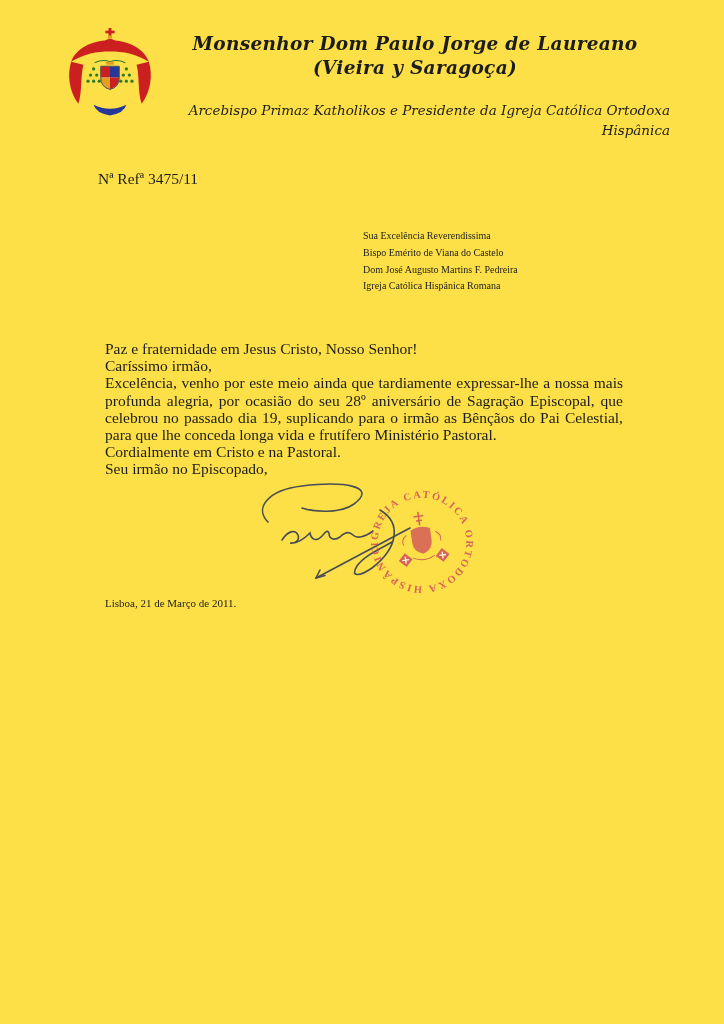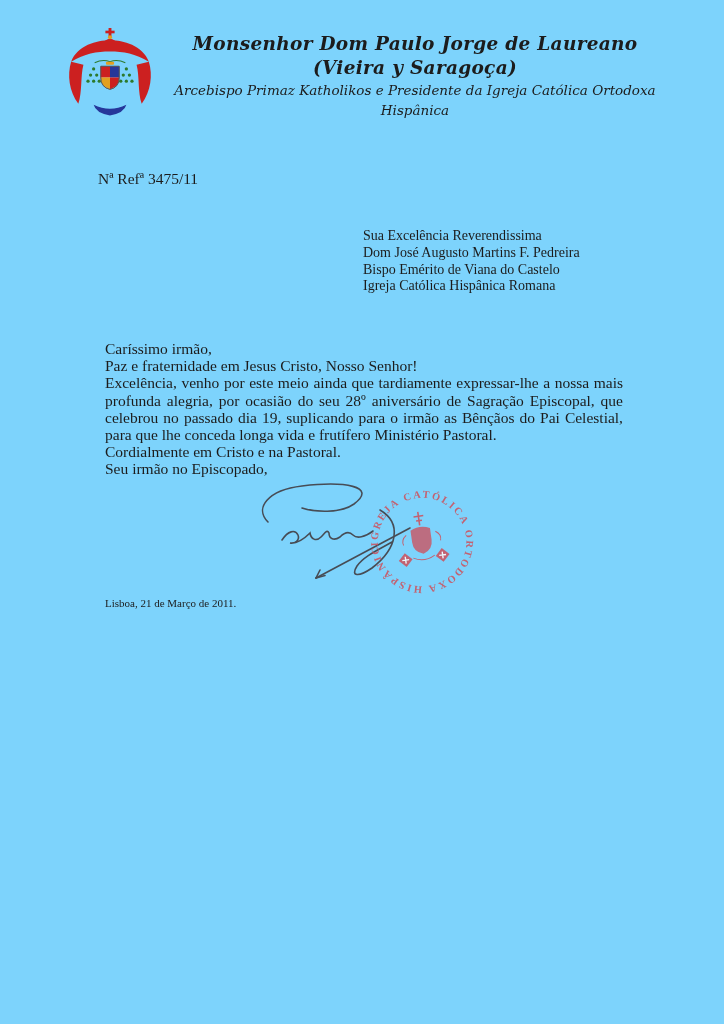--- a/index.html
+++ b/index.html
@@ -10,43 +10,43 @@
     --crest-blue:#26379a;
     --crest-green:#2d7a2d;
     --text:#1c1c1c;
   }
   *{margin:0;padding:0;box-sizing:border-box;}
   html,body{background:#fff;}
   .page{
     position:relative;
     width:724px;height:1024px;
     margin:0 auto;
-    background:#7dd3fc;
+    background:#fde047;
     font-family:"Liberation Serif", serif;
     color:var(--text);
     overflow:hidden;
   }
   
   .letterhead{position:absolute;left:0;top:26px;width:724px;height:96px;}
   .crest{position:absolute;left:64px;top:2px;width:92px;height:92px;}
   .titles{position:absolute;left:160px;top:6px;width:510px;text-align:center;}
   .title-line{
     font-family:"DejaVu Serif", serif;
     font-style:italic;font-weight:bold;
     font-size:18.5px;line-height:24px;
     letter-spacing:.3px;
   }
   .subtitle{
     font-family:"DejaVu Serif", serif;
     font-style:italic;font-weight:normal;
-    font-size:13.5px;line-height:20px;margin-top:0;
+    font-size:13.5px;line-height:20px;margin-top:20px;text-align:right;
   }
   
   .ref{position:absolute;left:98px;top:170px;font-size:15.5px;}
-  .recipient{position:absolute;left:363px;top:228px;font-size:14px;line-height:16.8px;}
+  .recipient{position:absolute;left:363px;top:228px;font-size:10px;line-height:16.8px;}
   .letter-body{position:absolute;left:105px;top:340px;width:518px;font-size:15.5px;line-height:17.2px;}
   .letter-body .para{text-align:justify;}
   .date-line{position:absolute;left:105px;top:597px;font-size:11px;}
   
   .signature-wrap{position:absolute;left:252px;top:476px;width:240px;height:125px;}
   .signature-ink path{fill:none;stroke:var(--ink);stroke-width:1.6;stroke-linecap:round;}
   .stamp{position:absolute;left:114px;top:12px;width:112px;height:108px;opacity:.85;transform:rotate(-8deg);}
   .stamp text{
     fill:var(--stamp);
     font-family:"Liberation Serif", serif;
@@ -123,28 +123,28 @@
     <div class="titles">
       <div class="title-line">Monsenhor Dom Paulo Jorge de Laureano (Vieira y Saragoça)</div>
       <div class="subtitle">Arcebispo Primaz Katholikos e Presidente da Igreja Católica Ortodoxa Hispânica</div>
     </div>
   </div>
 
   <div class="ref">Nª Refª 3475/11</div>
 
   <div class="recipient">
     <div>Sua Excelência Reverendissima</div>
+    <div>Bispo Emérito de Viana do Castelo</div>
     <div>Dom José Augusto Martins F. Pedreira</div>
-    <div>Bispo Emérito de Viana do Castelo</div>
     <div>Igreja Católica Hispânica Romana</div>
   </div>
 
   <div class="letter-body">
+    <div>Paz e fraternidade em Jesus Cristo, Nosso Senhor!</div>
     <div>Caríssimo irmão,</div>
-    <div>Paz e fraternidade em Jesus Cristo, Nosso Senhor!</div>
     <div class="para">Excelência, venho por este meio ainda que tardiamente expressar-lhe a nossa mais profunda alegria, por ocasião do seu 28º aniversário de Sagração Episcopal, que celebrou no passado dia 19, suplicando para o irmão as Bênçãos do Pai Celestial, para que lhe conceda longa vida e frutífero Ministério Pastoral.</div>
     <div>Cordialmente em Cristo e na Pastoral.</div>
     <div>Seu irmão no Episcopado,</div>
   </div>
 
   <div class="signature-wrap">
 
     <svg class="signature-ink" width="240" height="125" viewBox="0 0 240 125" aria-hidden="true">
       <path d="M16,46 C2,32 16,14 50,10 C92,5 126,10 102,28 C88,38 62,36 50,32"></path>
       <path d="M30,64 C36,55 43,53 46,59 C48,64 43,68 38,67 C47,68 54,61 58,57 C59,63 64,66 69,61 C73,57 75,53 77,57 C77,63 82,65 88,61 C92,57 97,55 101,59 C105,63 113,61 121,55"></path>

